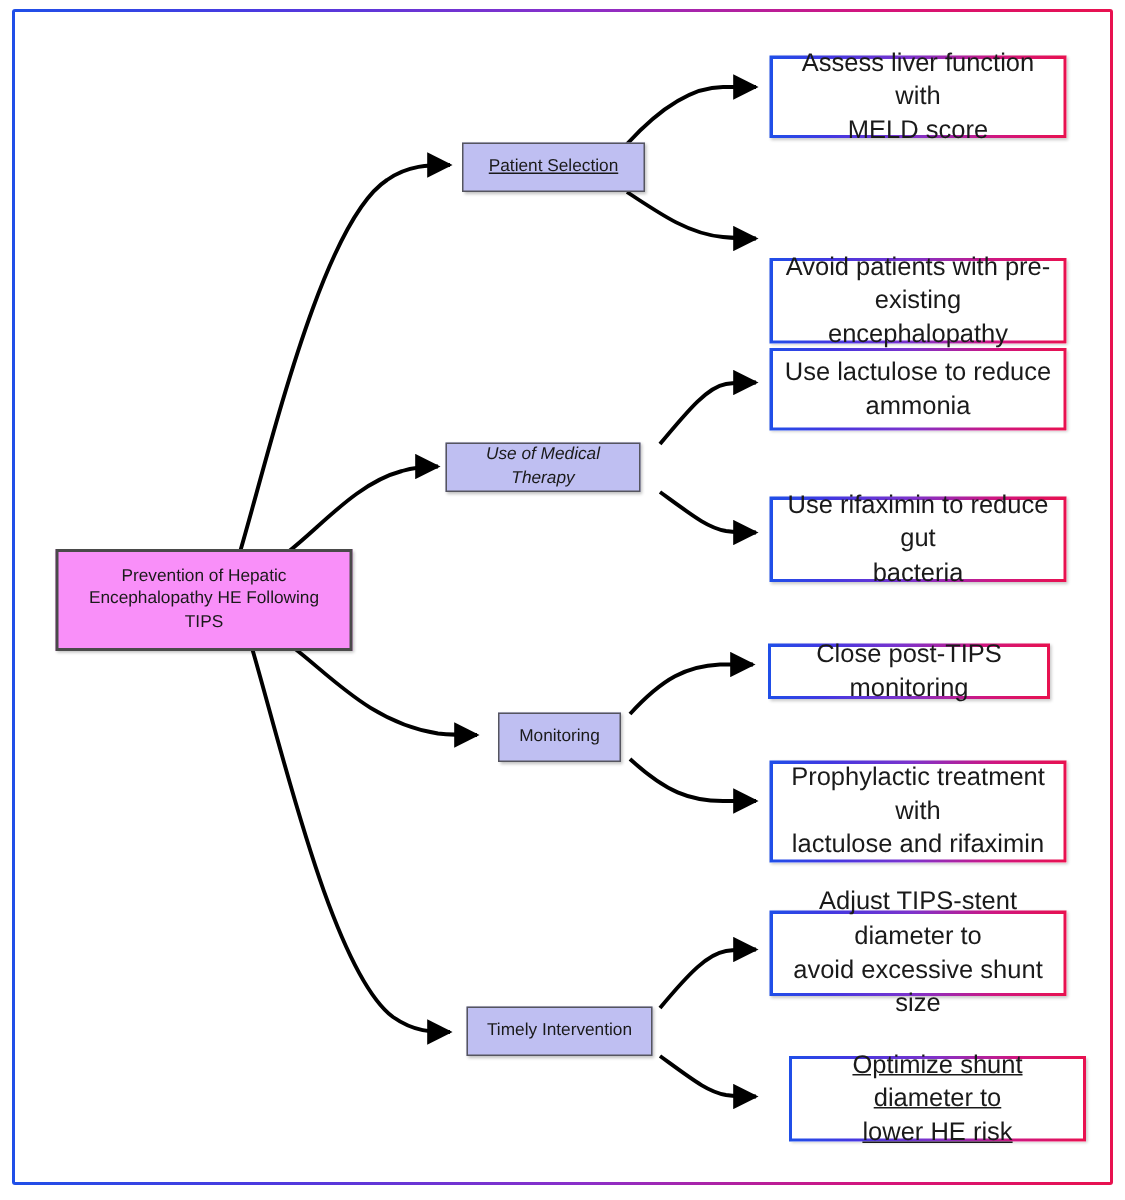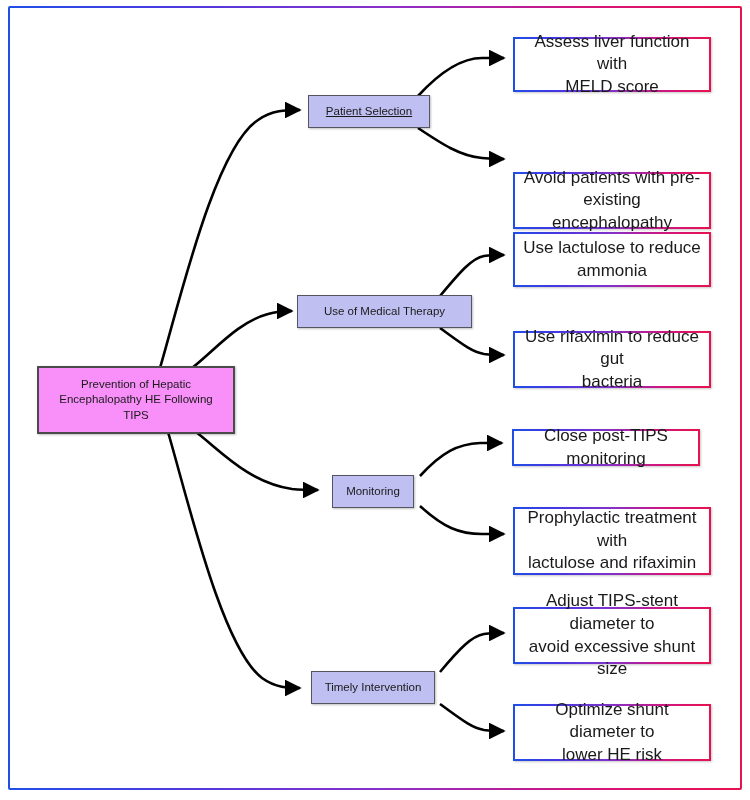--- a/index.html
+++ b/index.html
@@ -115,21 +115,21 @@
       <path d="M 440 704 C 462 720 472 728 484 730 C 492 731 498 731 504 731"></path>
     </g>
   </svg>
 
   <div class="node node-root" style="left:37px; top:366px; width:198px; height:68px;">Prevention of Hepatic
 Encephalopathy HE Following
 TIPS</div>
 
   <div class="node node-cat" style="left:308px; top:95px; width:122px; height:33px;text-decoration:underline;">Patient Selection</div>
 
-  <div class="node node-cat" style="left:297px; top:295px; width:175px; height:33px;">Use of Medical Therapy</div>
+  <div class="node node-cat" style="left:297px; top:295px; width:130px; height:33px;font-style:italic;">Use of Medical Therapy</div>
 
   <div class="node node-cat" style="left:332px; top:475px; width:82px; height:33px;">Monitoring</div>
 
   <div class="node node-cat" style="left:311px; top:671px; width:124px; height:33px;text-align:right;">Timely Intervention</div>
 
   <div class="node node-leaf" style="left:513px; top:37px; width:198px; height:55px;">Assess liver function with
 MELD score</div>
 
   <div class="node node-leaf" style="left:513px; top:136px; width:198px; height:57px;margin-top:36px;">Avoid patients with pre-existing
 encephalopathy</div>
@@ -141,16 +141,16 @@
 bacteria</div>
 
   <div class="node node-leaf" style="left:512px; top:429px; width:188px; height:37px;">Close post-TIPS monitoring</div>
 
   <div class="node node-leaf" style="left:513px; top:507px; width:198px; height:68px;">Prophylactic treatment with
 lactulose and rifaximin</div>
 
   <div class="node node-leaf" style="left:513px; top:607px; width:198px; height:57px;">Adjust TIPS-stent diameter to
 avoid excessive shunt size</div>
 
-  <div class="node node-leaf" style="left:513px; top:704px; width:198px; height:57px;">Optimize shunt diameter to
+  <div class="node node-leaf" style="left:526px; top:704px; width:198px; height:57px;text-decoration:underline;">Optimize shunt diameter to
 lower HE risk</div>
 
 </div>
 
 </body></html>

